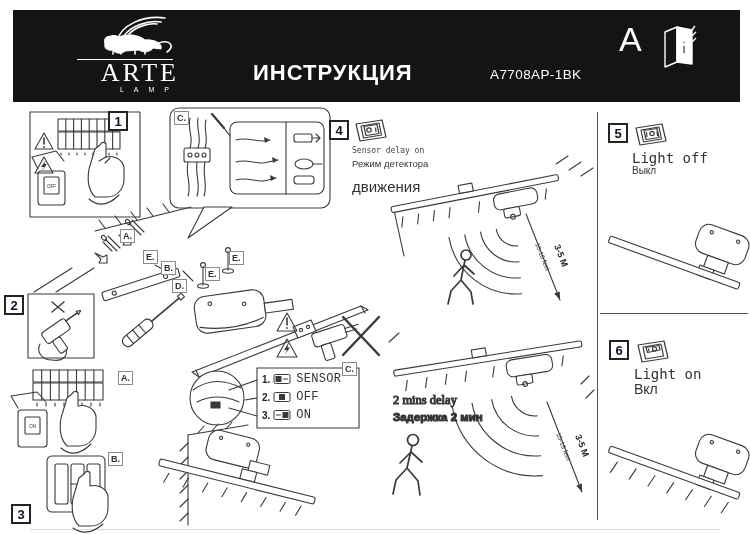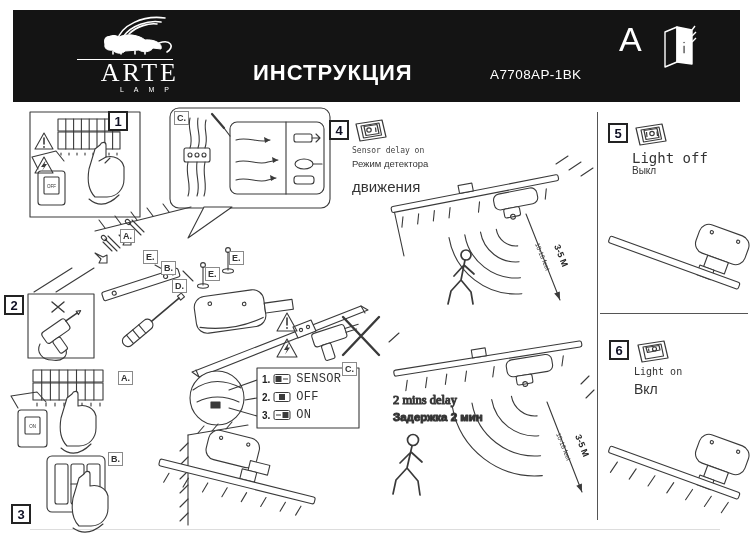--- a/index.html
+++ b/index.html
@@ -422,21 +422,21 @@
   <div class="numbadge" style="left:609px;top:340px">6</div>
   <svg class="panel" style="left:634px;top:337px" width="38" height="28" viewBox="0 0 38 28">
     <g stroke="#3a3a3a" fill="none" stroke-width="1.2" stroke-linejoin="round">
       <path d="M4,8 L30,4 L34,21 L8,25 Z" fill="#fff"></path>
       <path d="M9,10 L27,7 L29.5,19 L11.5,22 Z"></path>
       <path d="M12,10.5 L25,8.5 L26,13 L13.5,15.5 Z" fill="#fff"></path>
       <path d="M14.5,11.5 L15,14.5"></path>
         <circle cx="20.5" cy="12" r="2"></circle>
     </g>
   </svg>
-  <div class="lab mono" style="left:634px;top:366px;font-size:10px">Light on</div>
+  <div class="lab mono" style="left:634px;top:366px;font-size:14px">Light on</div>
   <div class="lab" style="left:634px;top:381px;font-size:14px">Вкл</div>
   <svg class="panel" style="left:608px;top:415px" width="140" height="115" viewBox="0 0 140 115">
     <g stroke="#3a3a3a" fill="none" stroke-width="1.1" stroke-linecap="round" stroke-linejoin="round" transform="rotate(20 70 50)">
       <rect x="82" y="10" width="52" height="30" rx="10" fill="#fff"></rect>
       <circle cx="94" cy="17" r="1.6"></circle>
         <circle cx="122" cy="17" r="1.6"></circle>
       <rect x="98" y="40" width="22" height="12" fill="#fff"></rect>
       <rect x="94" y="52" width="15" height="10" fill="#fff"></rect>
       <rect x="0" y="55" width="138" height="7" rx="2" fill="#fff"></rect>
       <path d="M12,68 L9,80 M32,68 L29,80 M52,68 L49,80 M72,68 L69,80 M92,68 L89,80 M112,68 L109,80 M130,68 L127,80"></path>

